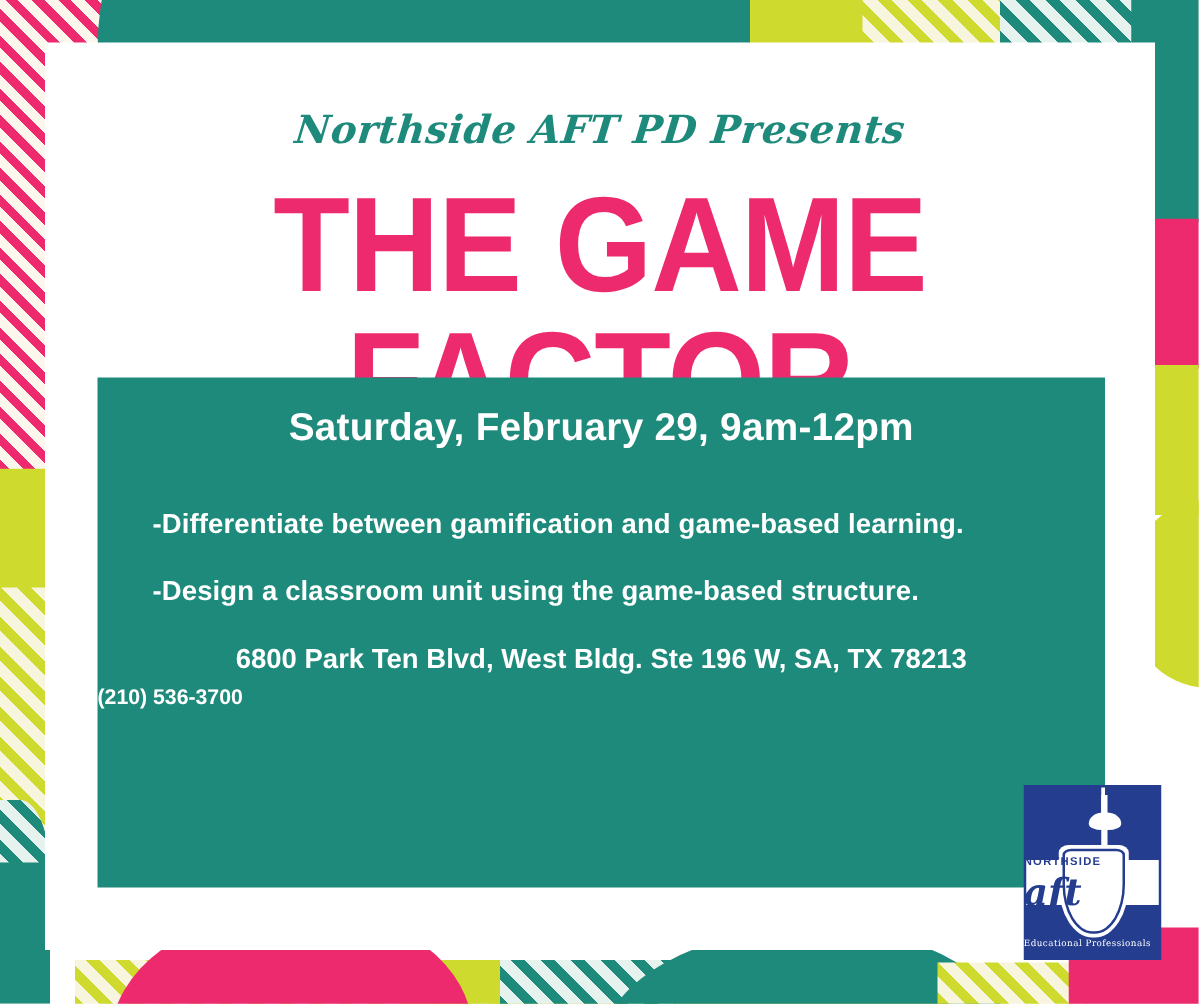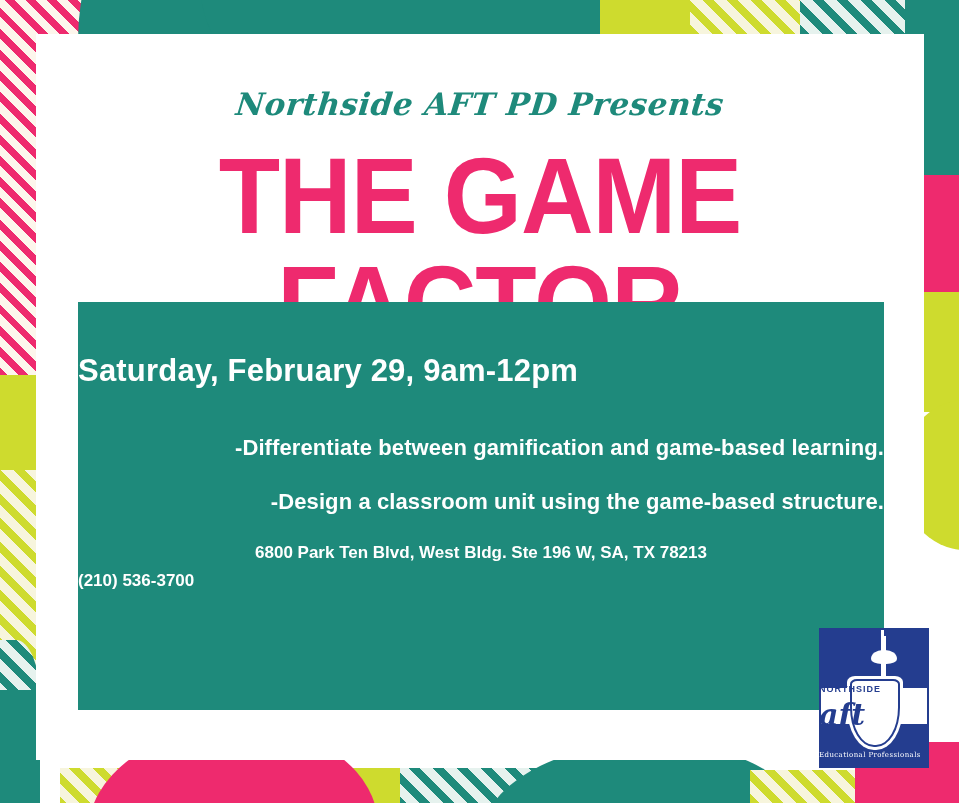--- a/index.html
+++ b/index.html
@@ -96,37 +96,37 @@
     transform:scaleX(.93);
   }
 
   
   .panel {
     position:absolute; left:42px; top:268px; width:806px; height:408px;
     background:#1e8a7b;
     color:#ffffff;
   }
   .panel-date {
-    text-align:left;
+    text-align:center;
     font-size:31px;
     font-weight:bold;
     letter-spacing:.2px;
-    margin-top:51px;
-  }
-  .bullets { margin-top:46px; padding-left:44px;text-align:right; }
+    margin-top:22px;
+  }
+  .bullets { margin-top:46px; padding-left:44px; }
   .bullet {
     font-size:22px;
     font-weight:bold;
     letter-spacing:.1px;
     margin-bottom:28px;
     white-space:nowrap;
   }
   .panel-address {
     text-align:center;
-    font-size:17px;
+    font-size:22px;
     font-weight:bold;
     margin-top:16px;
   }
   .panel-phone {
     text-align:left;
     font-size:17px;
     font-weight:bold;
     margin-top:8px;
   }
   .panel-url {

